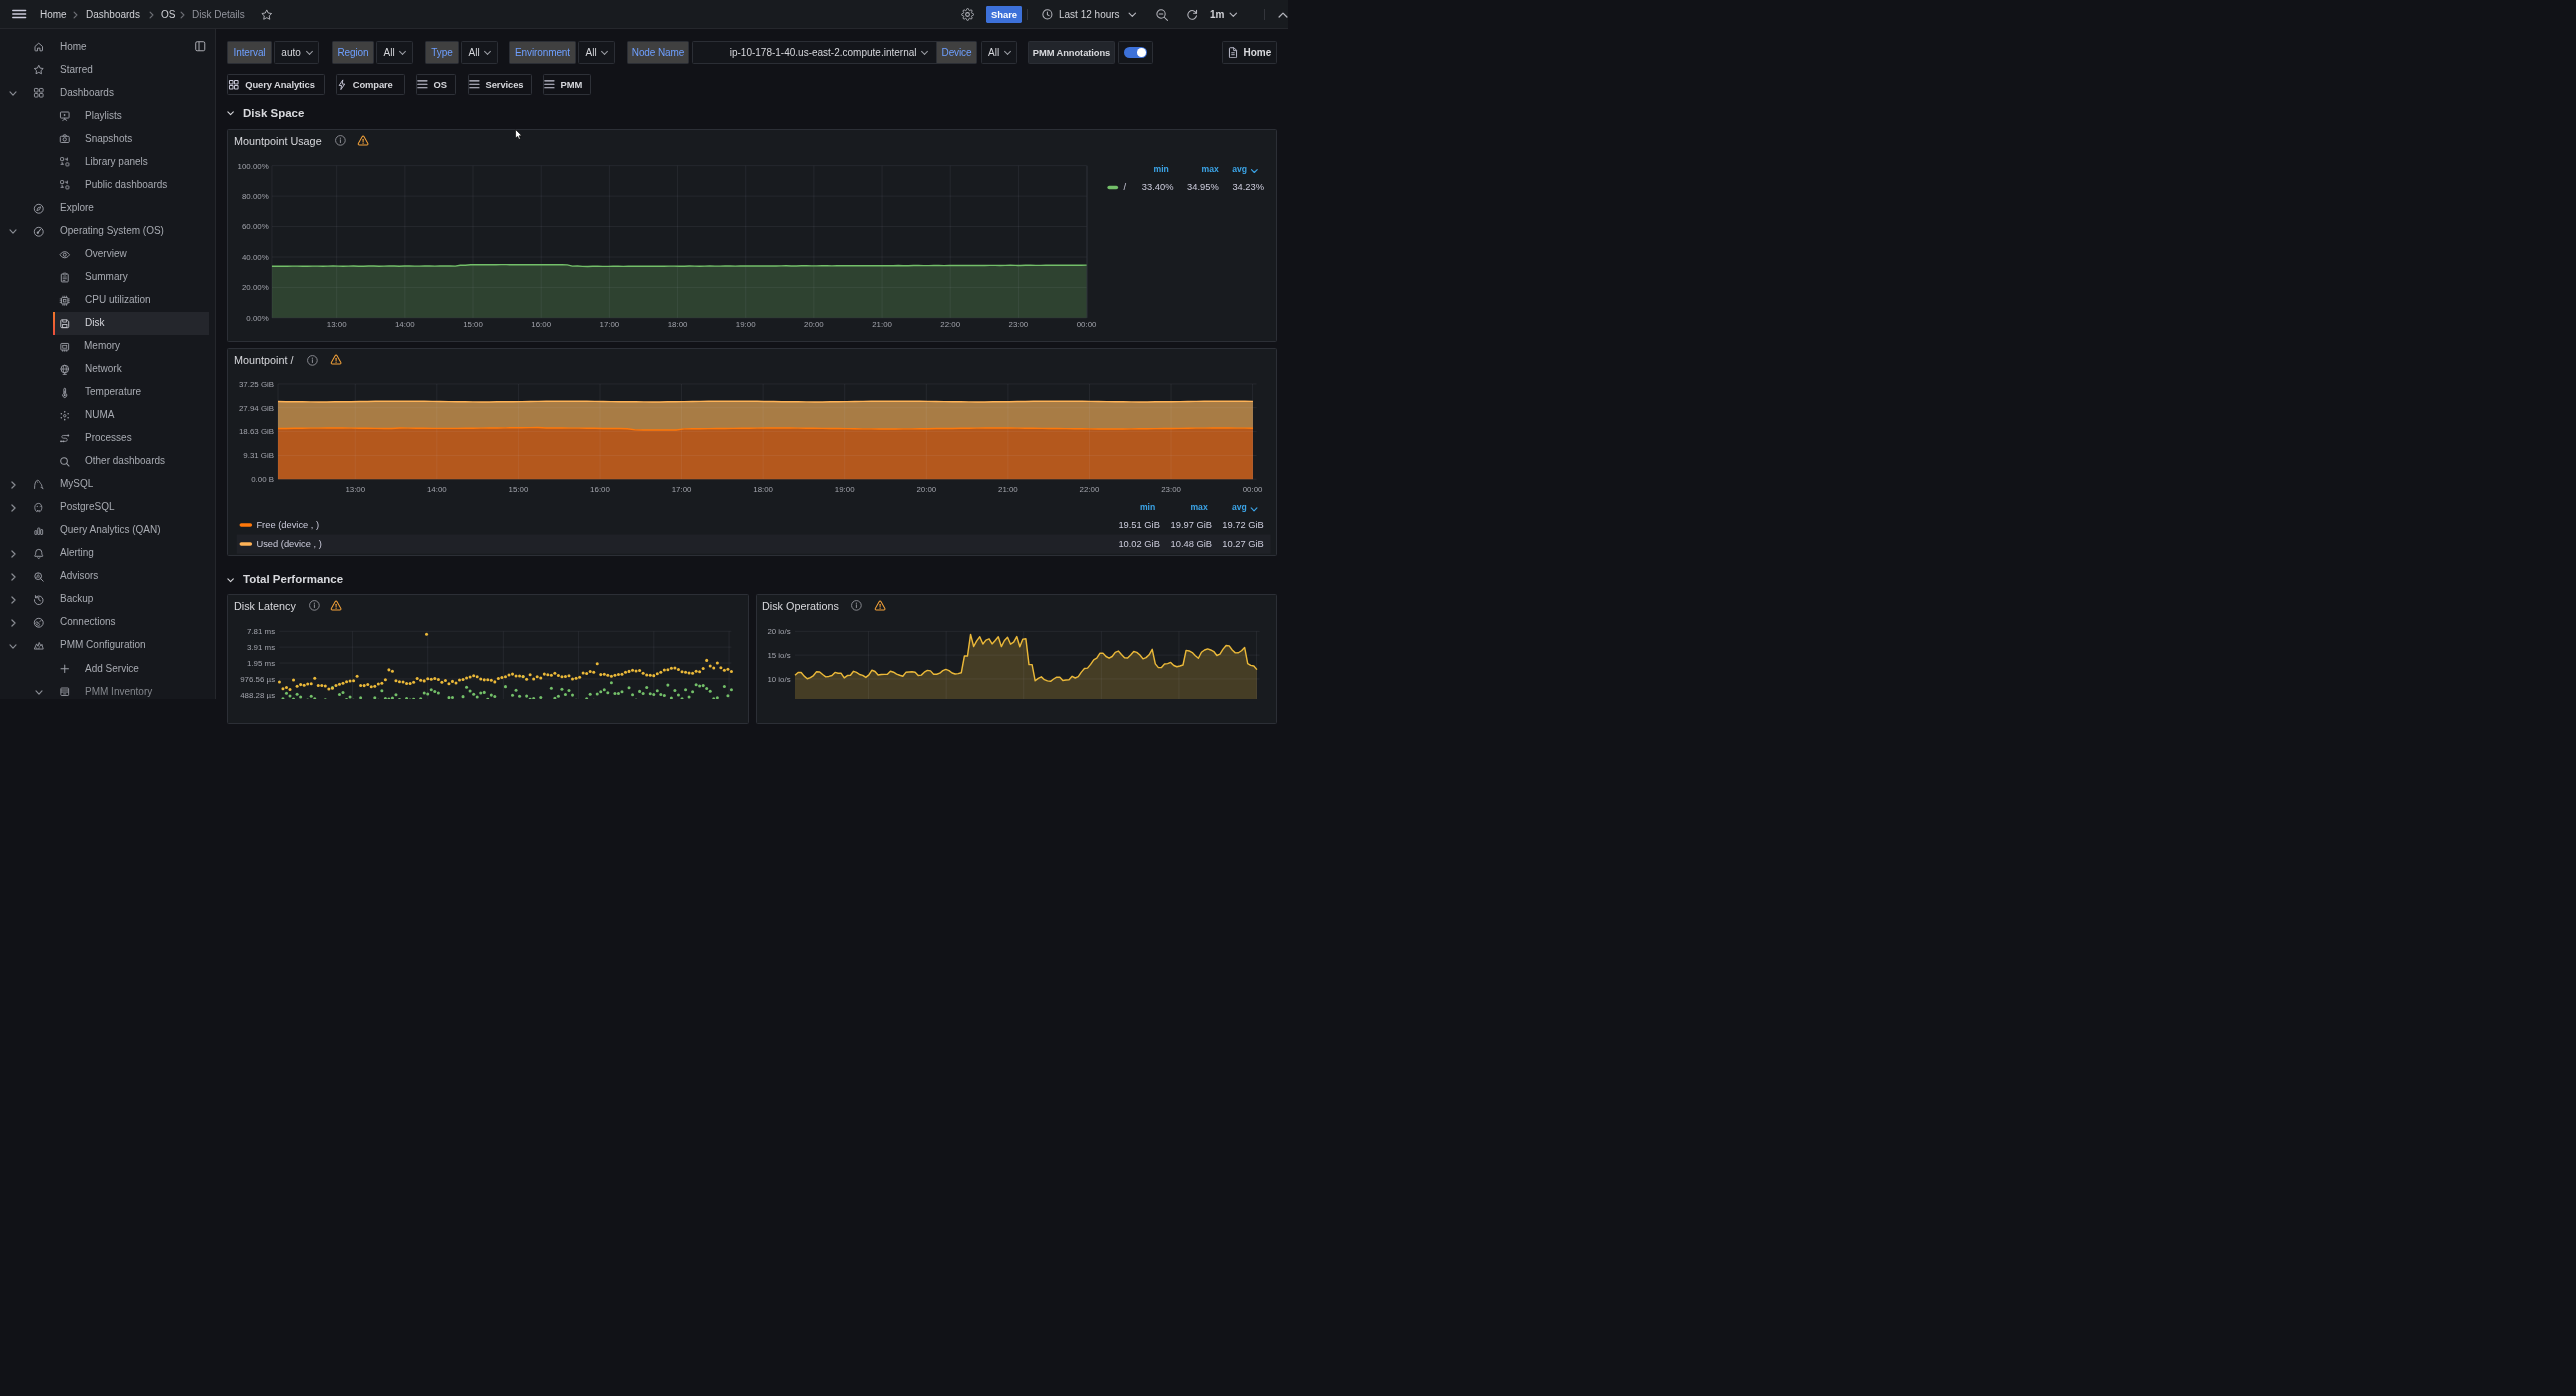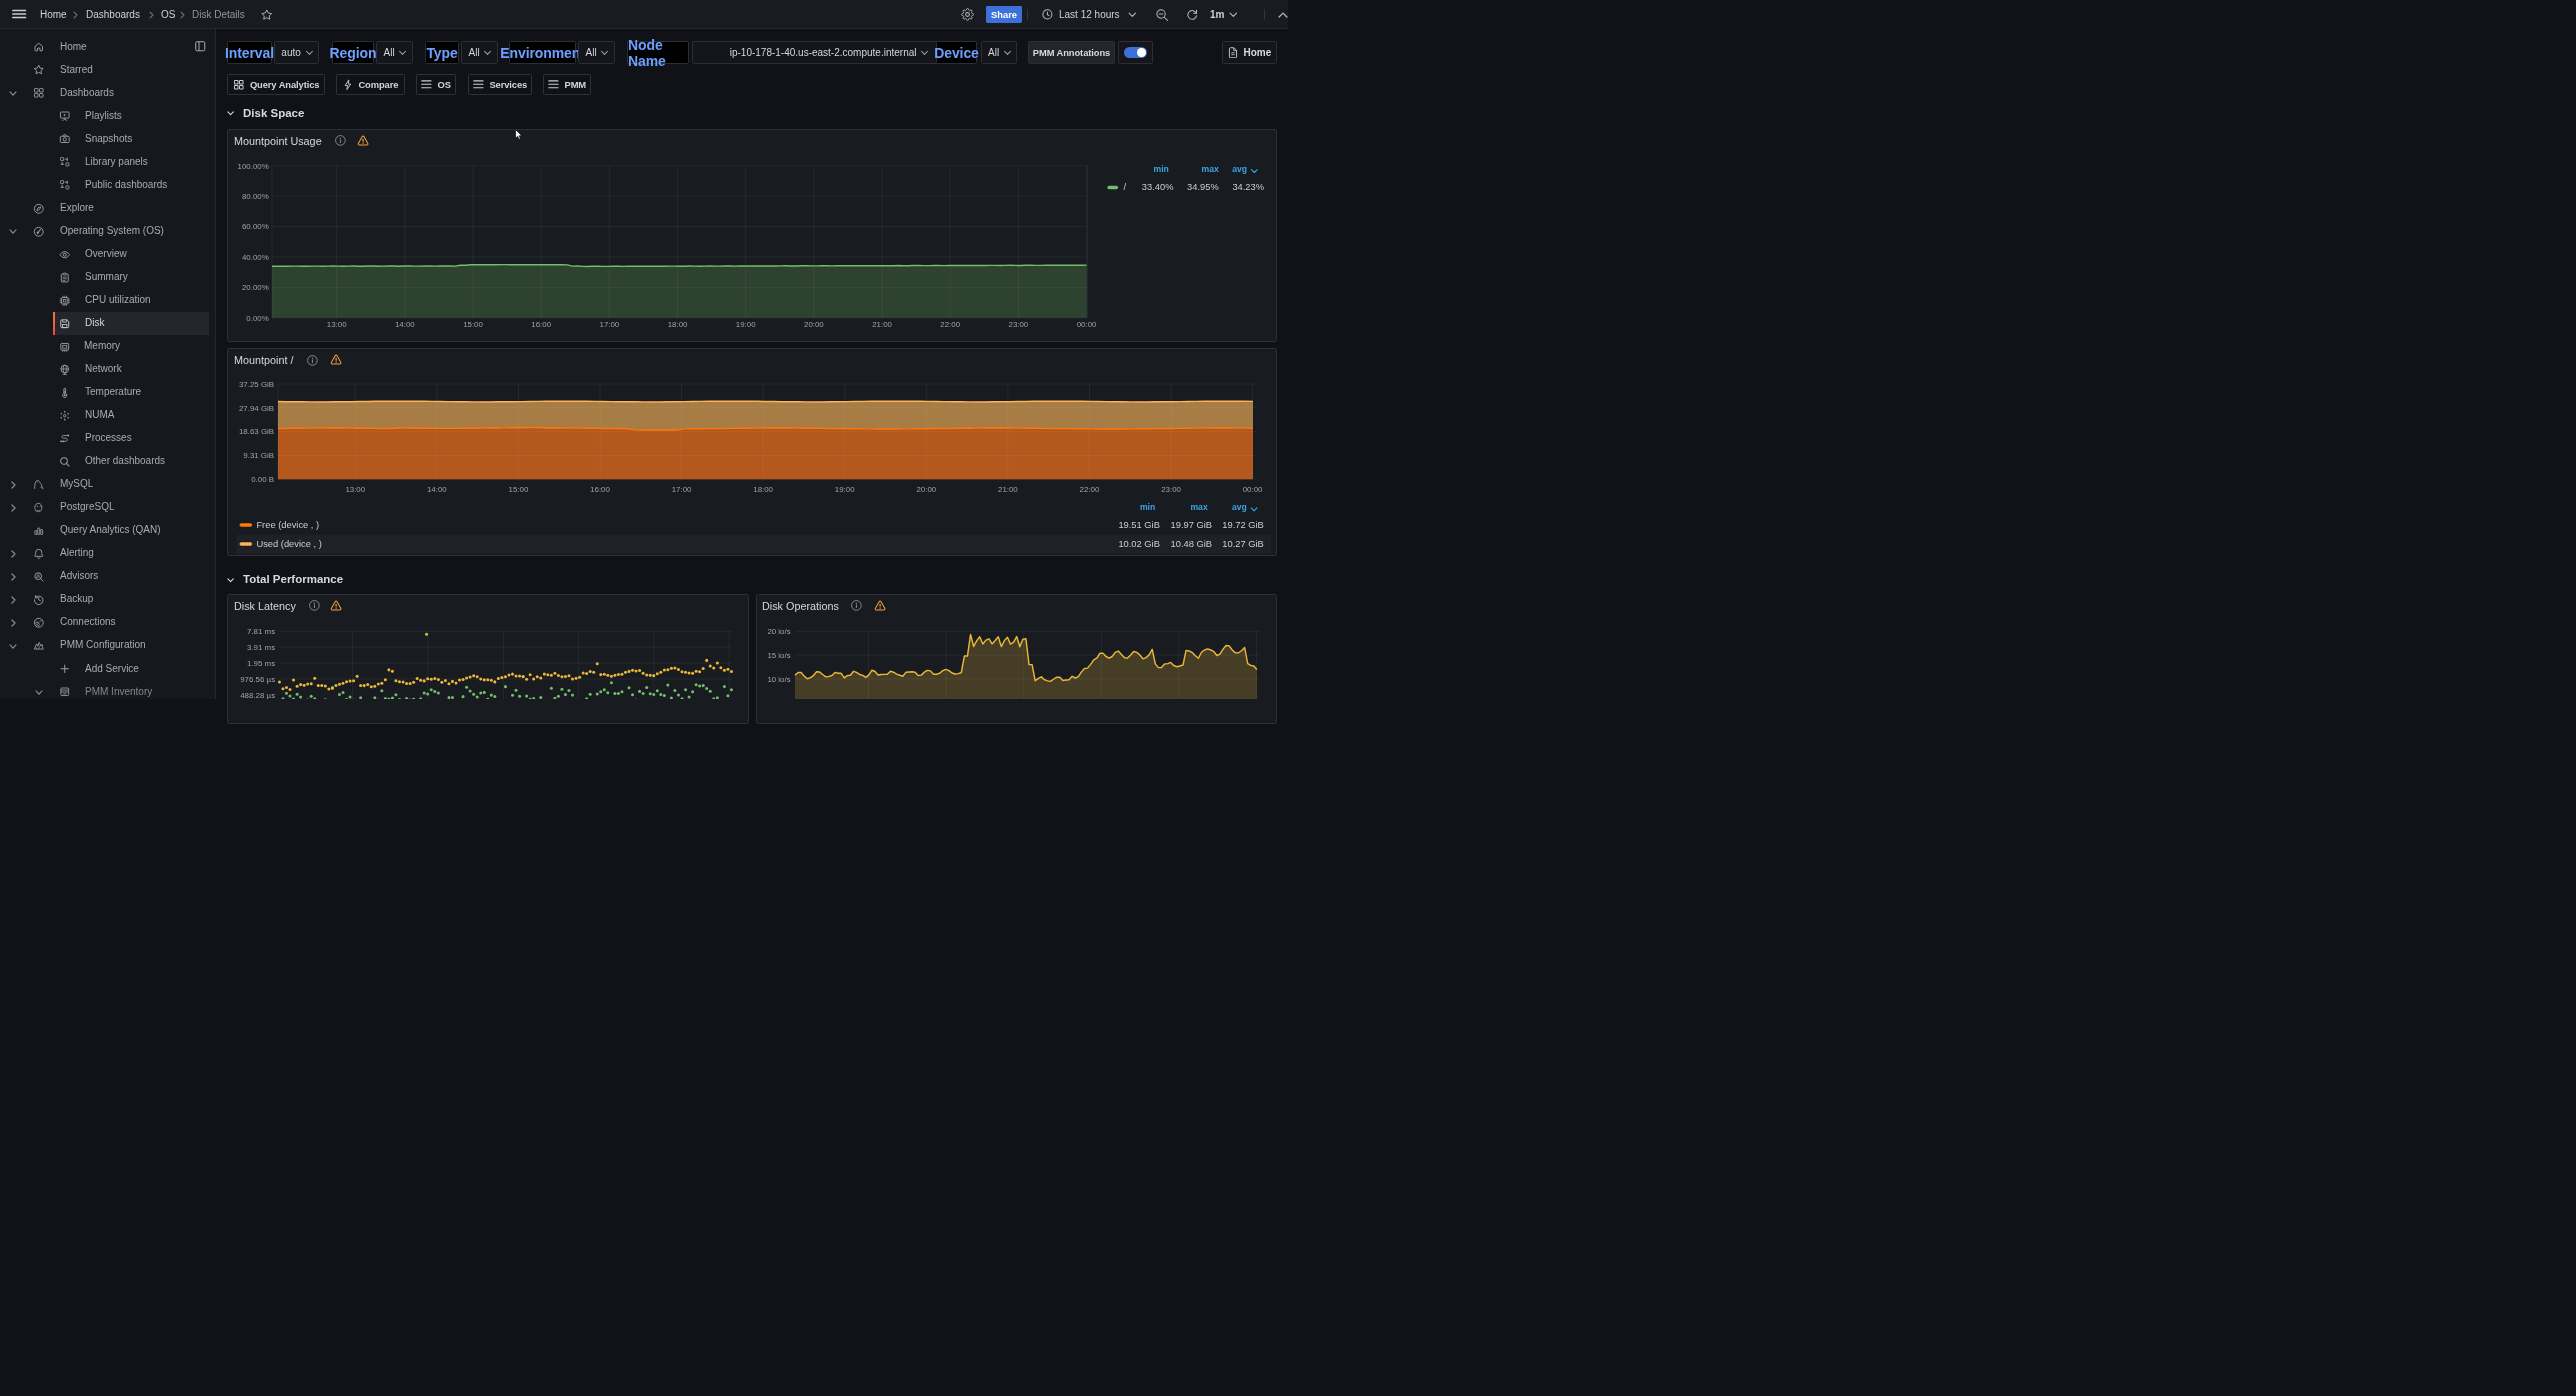--- a/index.html
+++ b/index.html
@@ -3,23 +3,23 @@
 *{margin:0;padding:0;box-sizing:border-box}
 html,body{width:1288px;height:698px;overflow:hidden;background:#111217;
  font-family:"Liberation Sans",sans-serif;-webkit-font-smoothing:antialiased}
 .abs{position:absolute}
 #nav{position:absolute;left:0;top:0;width:1288px;height:29px;background:#181b1f;border-bottom:0.7px solid #25272c}
 #side{position:absolute;left:0;top:29px;width:216px;height:670px;background:#16181d;border-right:0.7px solid #25272c}
 .bc{font-size:10px;color:#d0d1d6;position:absolute;top:8.6px;line-height:12.2px}
 .bcd{color:#92949c}
 .pill{position:absolute;height:23px;border:0.7px solid #2b2e35;border-radius:1.4px;font-size:10px;
  display:flex;align-items:center;justify-content:center;color:#d5d6db;background:#14161b}
-.plabel{color:#6e9fff;background:#000000;font-weight:700;font-size:14px;letter-spacing:-0.1px}
+.plabel{color:#6e9fff;background:#404040;font-weight:400;font-size:10px;letter-spacing:-0.1px}
 .btn2{position:absolute;height:21px;top:74px;border:0.7px solid #2e3138;border-radius:1.4px;font-size:9.4px;font-weight:700;letter-spacing:-0.1px;
- display:flex;align-items:center;justify-content:center;color:#d5d6db;gap:5.8px}
+ display:flex;align-items:center;color:#d5d6db;gap:5.8px}
 .chev{display:inline-block;width:5px;height:5px;border-right:1.2px solid #9fa1a8;border-bottom:1.2px solid #9fa1a8;transform:rotate(45deg);margin-left:5.8px;margin-top:-2.9px}
 .panel{position:absolute;background:#181b1f;border:0.7px solid #2c2f36;border-radius:1.4px}
 .ptitle{font-size:10.8px;font-weight:400;color:#d8d9dd;position:absolute;line-height:13px}
 .shead{position:absolute;font-size:11.5px;font-weight:700;color:#d8d9dd}
 .sitem{position:absolute;left:0;width:216px;height:23px;font-size:10px;color:#a8abb2}
 .sitem .txt{position:absolute;top:5.4px;line-height:12.2px}
 </style></head><body>
 <div id="nav">
     <svg class="abs" style="left:12.2px;top:9.4px" width="14.4" height="10" viewBox="0 0 20 14" fill="none">
       <path d="M1 2h18M1 7h18M1 12h18" stroke="#ccccdc" stroke-width="2" stroke-linecap="round"></path>

